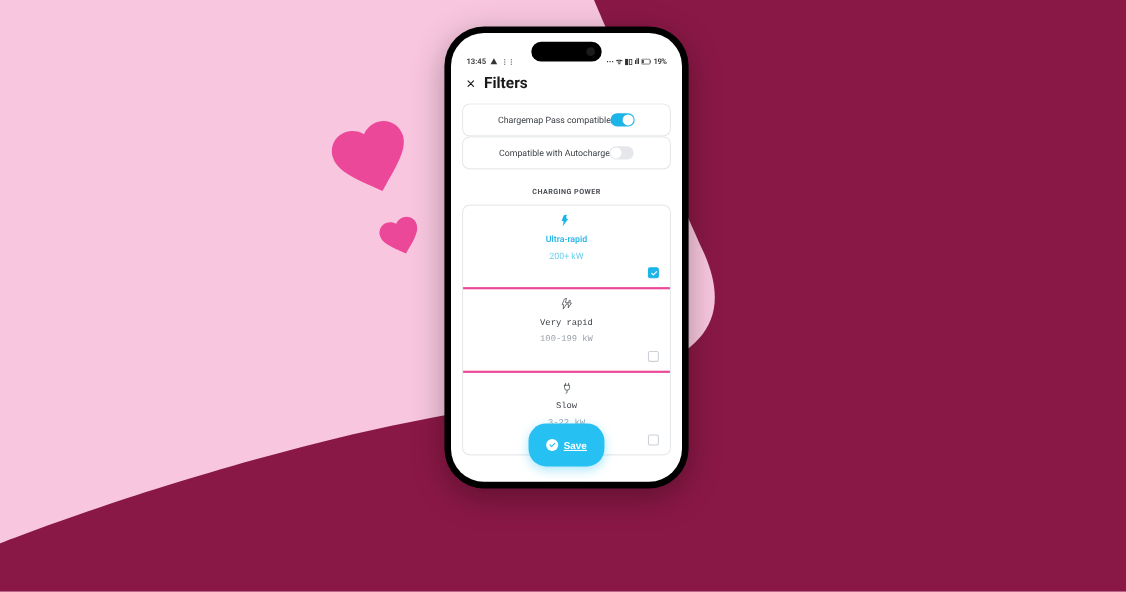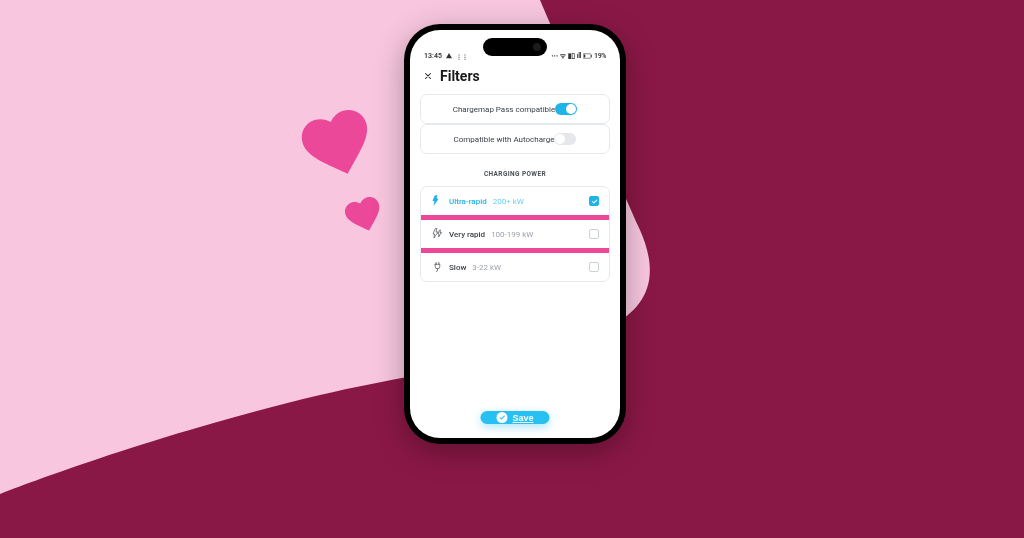--- a/index.html
+++ b/index.html
@@ -146,22 +146,23 @@
       letter-spacing: 0.4px;
       color: #4b5055;
       padding: 16px 0 8px;
     }
     .power-row {
       display: flex;
       align-items: center;
       gap: 6px;
       padding: 8px 10px;
       font-size: 8px;
-    }
-    .power-row + .power-row { border-top: 5px solid #ec4899; }
+      flex-direction: column;
+    }
+    .power-row + .power-row { border-top: 2px solid #ec4899; font-family: Liberation Mono, monospace; }
     .power-icon {
       width: 12px;
       height: 12px;
       display: flex;
       align-items: center;
       justify-content: center;
       flex-shrink: 0;
     }
     .power-name { color: #3a3f44; font-weight: 500; }
     .power-name.active { color: #1db4e8; }
@@ -184,21 +185,21 @@
       border-color: #1db4e8;
     }
     .save-btn {
       position: absolute;
       bottom: 14px;
       left: 50%;
       transform: translateX(-50%);
       background: #27c0f2;
       color: #fff;
       border: none;
-      padding: 1px 16px;
+      padding: 14px 16px;
       border-radius: 16px;
       font-size: 9px;
       font-weight: 600;
       display: flex;
       align-items: center;
       gap: 5px;
       cursor: pointer;
       box-shadow: 0 3px 10px rgba(39,192,242,0.4);
       text-decoration: underline;
     }

